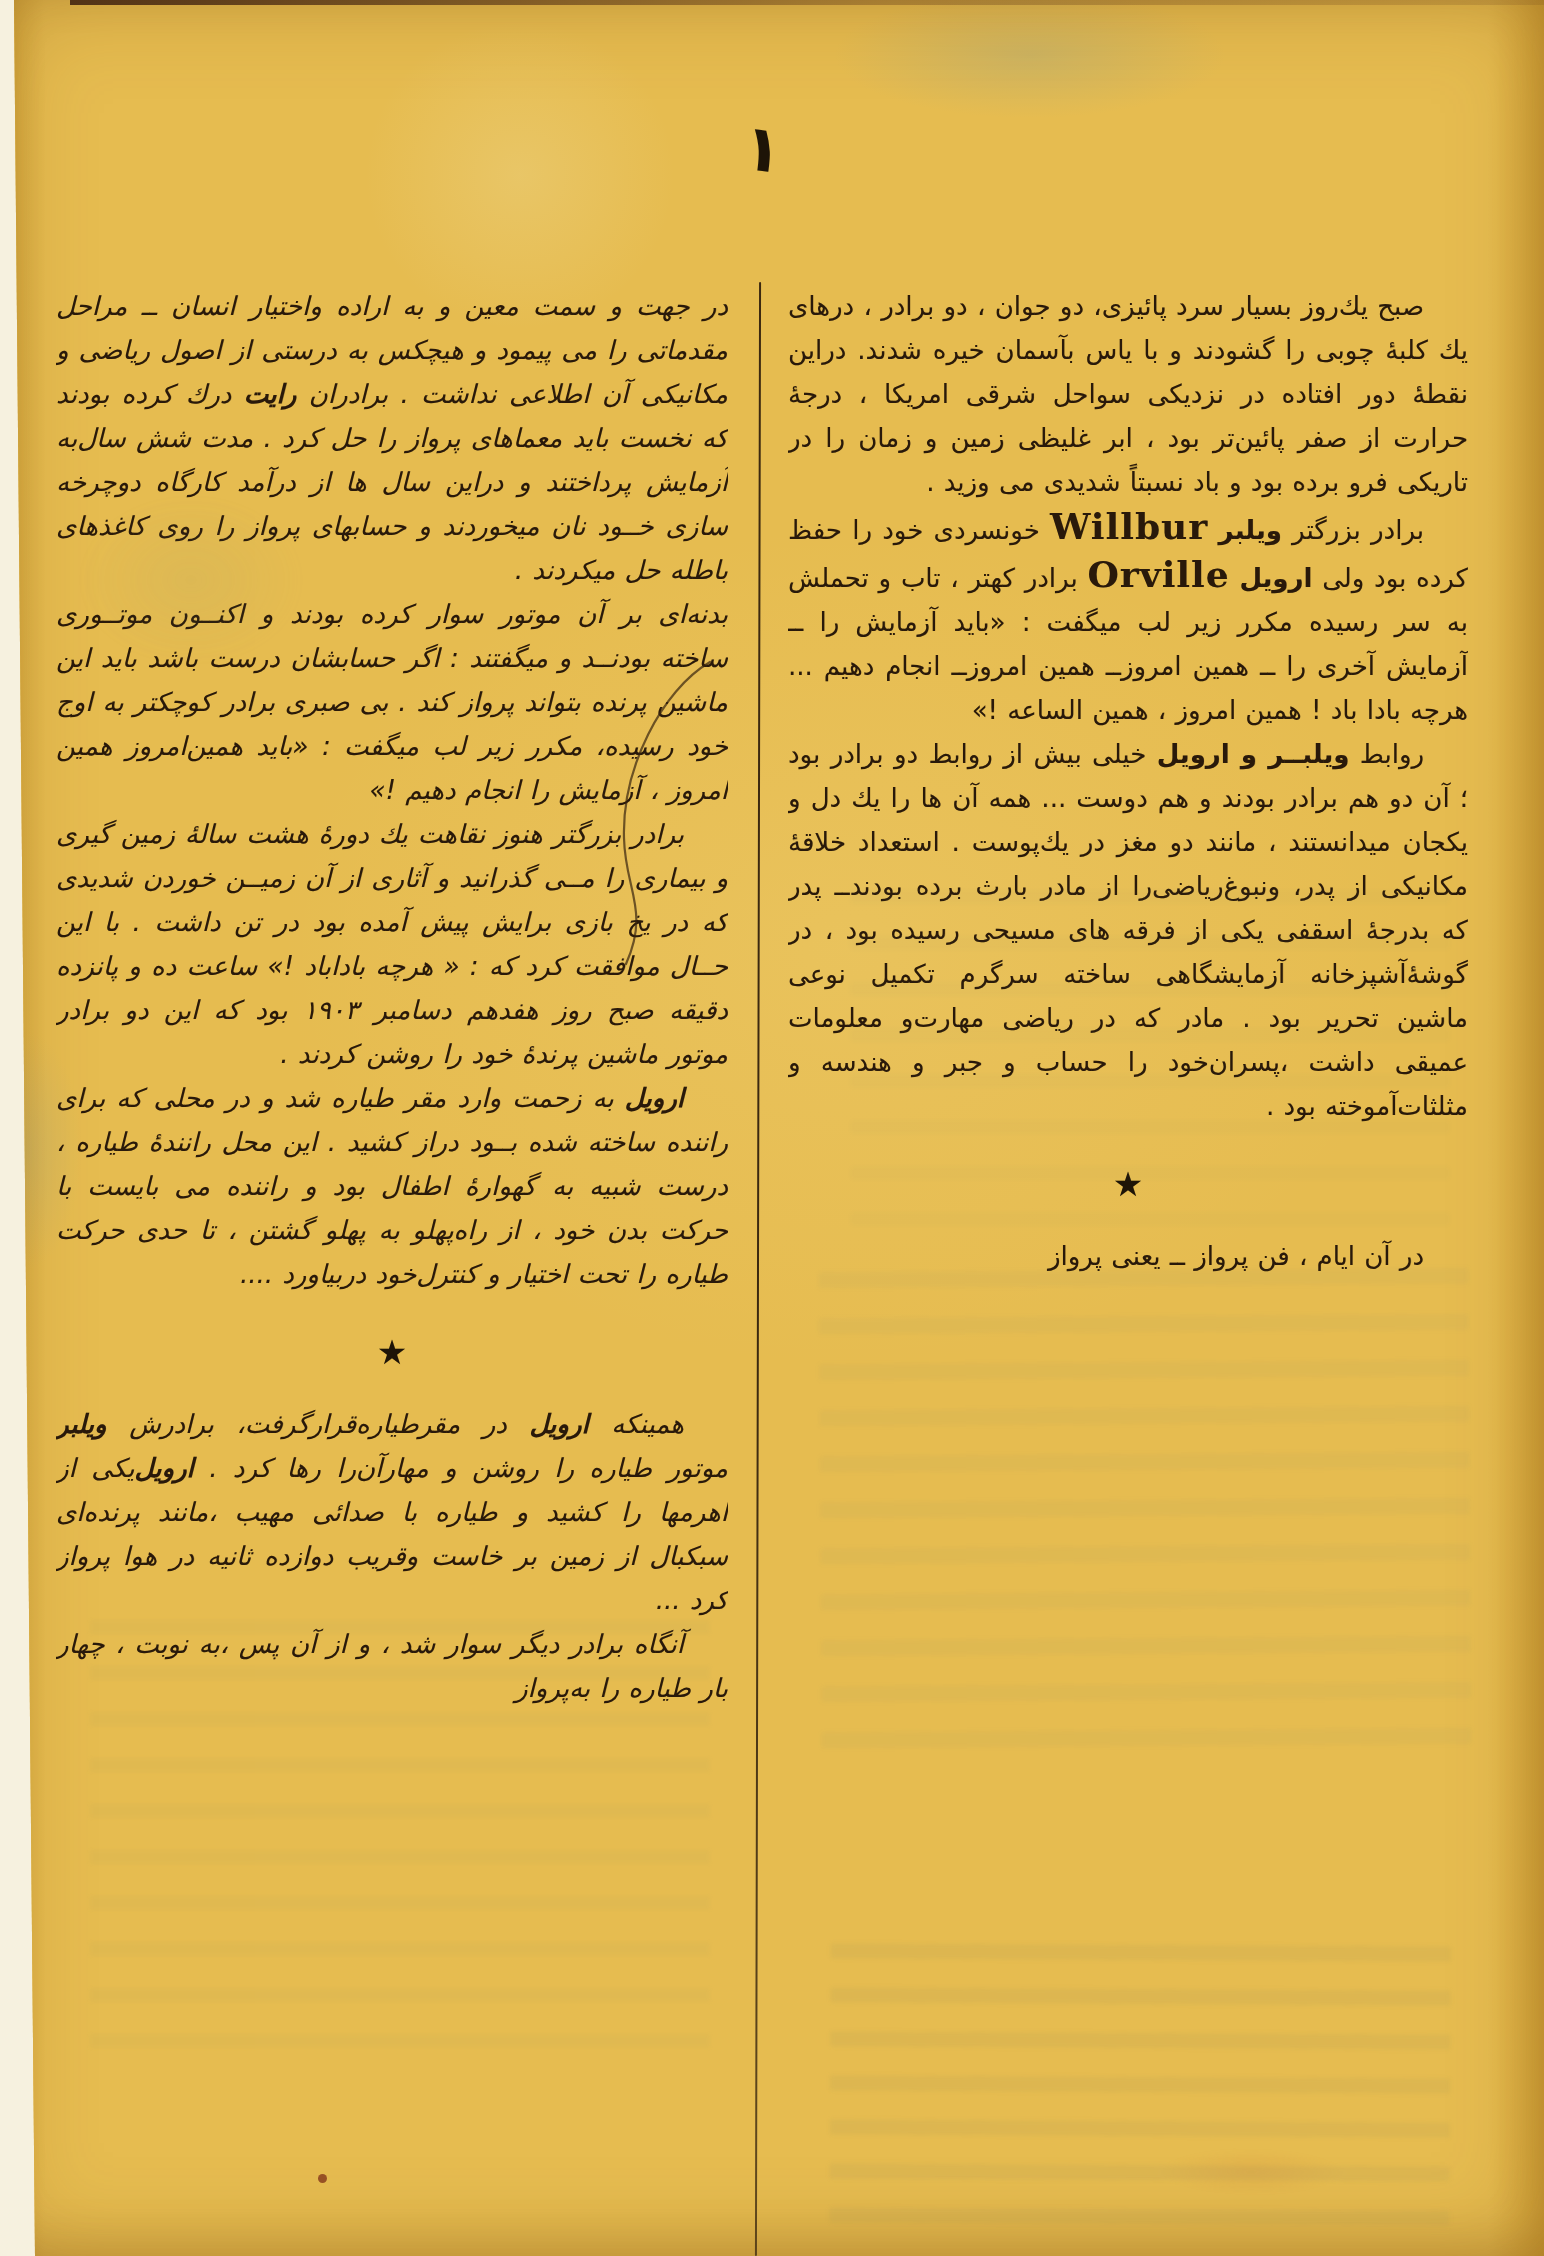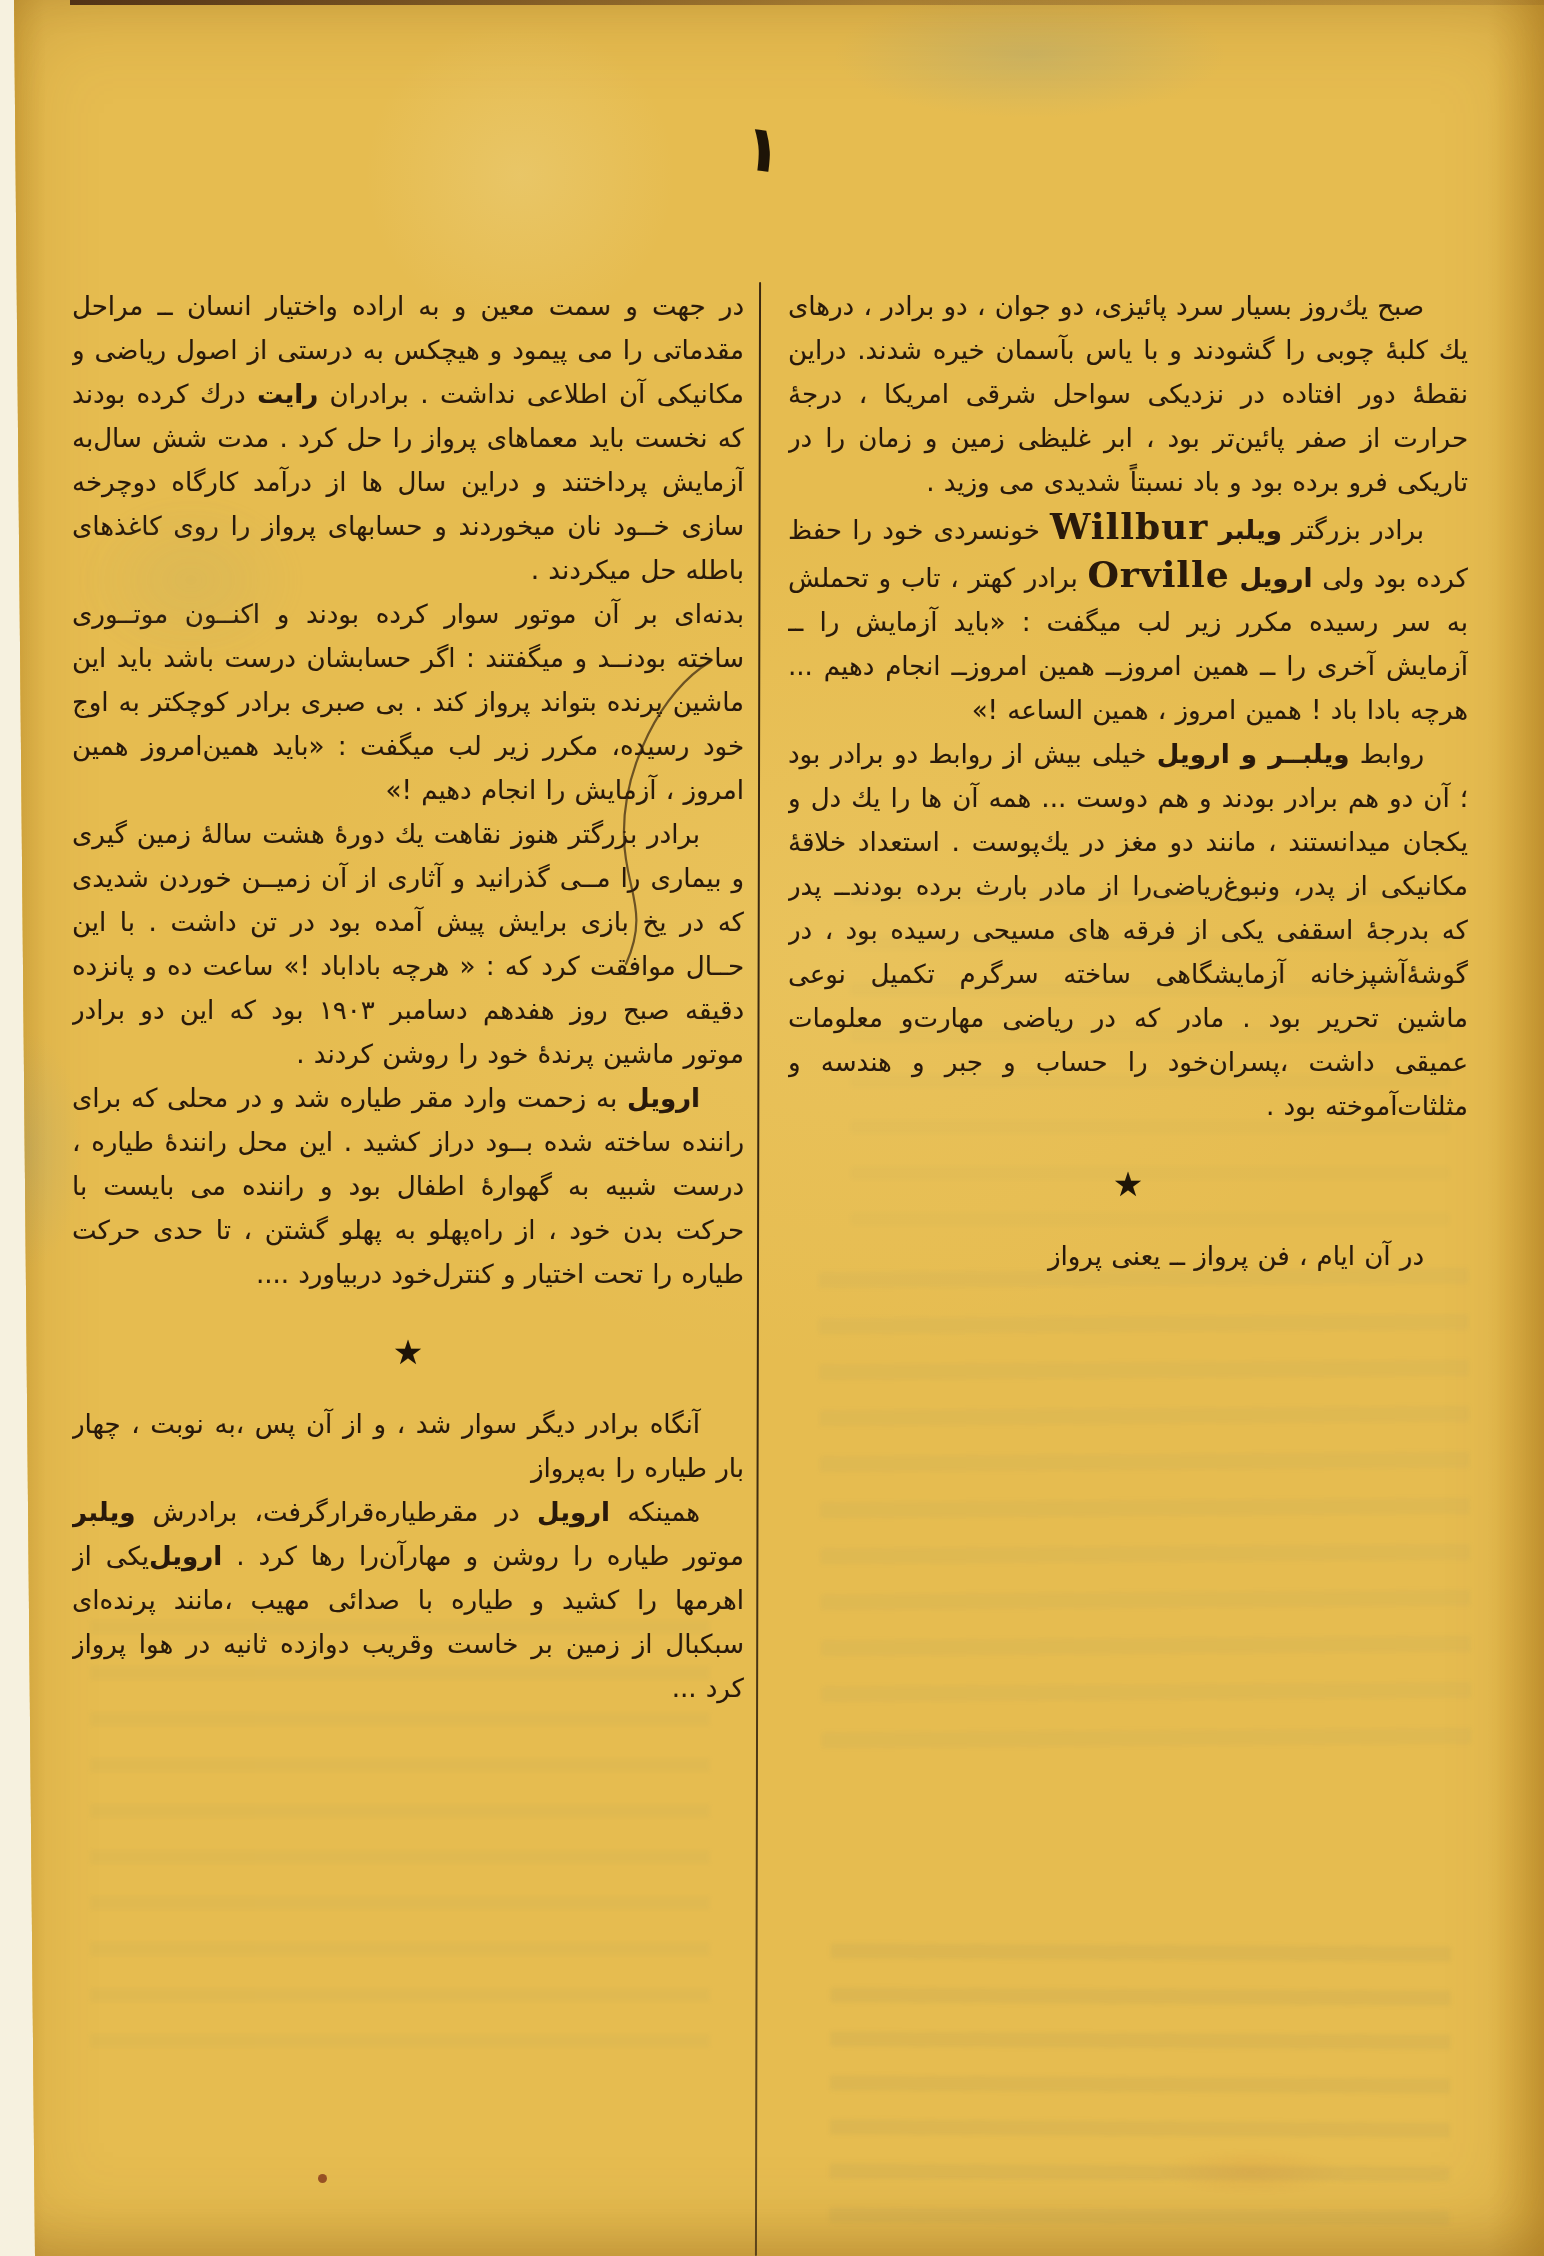--- a/index.html
+++ b/index.html
@@ -34,21 +34,21 @@
     border-radius:2px; transform:rotate(0.12deg);
   }
   .col {
     position:absolute; top:284px; height:1972px; overflow:hidden;
     direction:rtl; text-align:justify;
     font-size:26px; line-height:44px; color:#29190a;
     word-spacing:1px;
     text-shadow:0.3px 0.4px 0 rgba(40,25,10,.30);
   }
   .col-right { right:76px; width:680px; }
-  .col-left  { left:72px;  width:672px; }
+  .col-left  { left:56px;  width:672px;font-style:italic; }
   .para { margin:0; padding:0; }
   .para.indent { text-indent:44px; }
   .bold { font-weight:700; }
   .latin {
     direction:ltr; unicode-bidi:embed;
     font-family:"DejaVu Serif", serif; font-weight:700; font-size:36px;
     letter-spacing:1px;
   }
   .star-sep { text-align:center; font-size:34px; line-height:40px; margin:36px 0 30px; color:#1e1407; text-indent:0; }
   .ghost { position:absolute; filter:blur(2px); pointer-events:none; }
@@ -87,22 +87,22 @@
         <p class="para indent"><span>روابط </span><span class="bold">ويلبــر و ارويل</span><span> خيلى بيش از روابط دو برادر بود ؛ آن دو هم برادر بودند و هم دوست ... همه آن ها را يك دل و يكجان ميدانستند ، مانند دو مغز در يك‌پوست . استعداد خلاقهٔ مكانيكى از پدر، ونبوغ‌رياضى‌را از مادر بارث برده بودند‌ــ پدر كه بدرجهٔ اسقفى يكى از فرقه هاى مسيحى رسيده بود ، در گوشهٔ‌آشپزخانه آزمايشگاهى ساخته سرگرم تكميل نوعى ماشين تحرير بود . مادر كه در رياضى مهارت‌و معلومات عميقى داشت ،پسران‌خود را حساب و جبر و هندسه و مثلثات‌آموخته بود .</span></p>
         <div class="star-sep">★</div>
         <p class="para indent"><span>در آن ايام ، فن پرواز ــ يعنى پرواز</span></p>
       </section>
     <section class="col col-left" id="col-left">
         <p class="para"><span>در جهت و سمت معين و به اراده واختيار انسان ــ مراحل مقدماتى را مى پيمود و هيچكس به درستى از اصول رياضى و مكانيكى آن اطلاعى نداشت . برادران </span><span class="bold">رايت</span><span> درك كرده بودند كه نخست بايد معماهاى پرواز را حل كرد . مدت شش سال‌به آزمايش پرداختند و دراين سال ها از درآمد كارگاه دوچرخه سازى خــود نان ميخوردند و حسابهاى پرواز را روى كاغذهاى باطله حل ميكردند .</span></p>
         <p class="para"><span>بدنه‌اى بر آن موتور سوار كرده بودند و اكنــون موتــورى ساخته بودنــد و ميگفتند : اگر حسابشان درست باشد بايد اين ماشين پرنده بتواند پرواز كند . بى صبرى برادر كوچكتر به اوج خود رسيده، مكرر زير لب ميگفت : «بايد همين‌امروز همين امروز ، آزمايش را انجام دهيم !»</span></p>
         <p class="para indent"><span>برادر بزرگتر هنوز نقاهت يك دورهٔ هشت سالهٔ زمين گيرى و بيمارى را مــى گذرانيد و آثارى از آن زميــن خوردن شديدى كه در يخ بازى برايش پيش آمده بود در تن داشت . با اين حــال موافقت كرد كه : « هرچه باداباد !» ساعت ده و پانزده دقيقه صبح روز هفدهم دسامبر ۱۹۰۳ بود كه اين دو برادر موتور ماشين پرندهٔ خود را روشن كردند .</span></p>
         <p class="para indent"><span class="bold">ارويل</span><span> به زحمت وارد مقر طياره شد و در محلى كه براى راننده ساخته شده بــود دراز كشيد . اين محل رانندهٔ طياره ، درست شبيه به گهوارهٔ اطفال بود و راننده مى بايست با حركت بدن خود ، از راه‌پهلو به پهلو گشتن ، تا حدى حركت طياره را تحت اختيار و كنترل‌خود دربياورد ....</span></p>
         <div class="star-sep">★</div>
+        <p class="para indent"><span>همينكه </span><span class="bold">ارويل</span><span> در مقرطياره‌قرارگرفت، برادرش </span><span class="bold">ويلبر</span><span> موتور طياره را روشن و مهارآن‌را رها كرد . </span><span class="bold">ارويل</span><span>‌يكى از اهرمها را كشيد و طياره با صدائى مهيب ،مانند پرنده‌اى سبكبال از زمين بر خاست وقريب دوازده ثانيه در هوا پرواز كرد ...</span></p>
         <p class="para indent"><span>آنگاه برادر ديگر سوار شد ، و از آن پس ،به نوبت ، چهار بار طياره را به‌پرواز</span></p>
-        <p class="para indent"><span>همينكه </span><span class="bold">ارويل</span><span> در مقرطياره‌قرارگرفت، برادرش </span><span class="bold">ويلبر</span><span> موتور طياره را روشن و مهارآن‌را رها كرد . </span><span class="bold">ارويل</span><span>‌يكى از اهرمها را كشيد و طياره با صدائى مهيب ،مانند پرنده‌اى سبكبال از زمين بر خاست وقريب دوازده ثانيه در هوا پرواز كرد ...</span></p>
       </section>
 
     <div class="ghost g1"></div>
     <div class="ghost g2"></div>
     <div class="ghost g3"></div>
     <div class="ghost g4"></div>
     <div class="ghost g5"></div>
     <svg class="stray-mark" width="140" height="330" viewBox="0 0 140 330">
       <path d="M118,14 C70,42 30,120 32,190 C33,242 58,262 34,316" fill="none" stroke="rgba(55,35,14,0.7)" stroke-width="2.2" stroke-linecap="round"></path>
     </svg>

